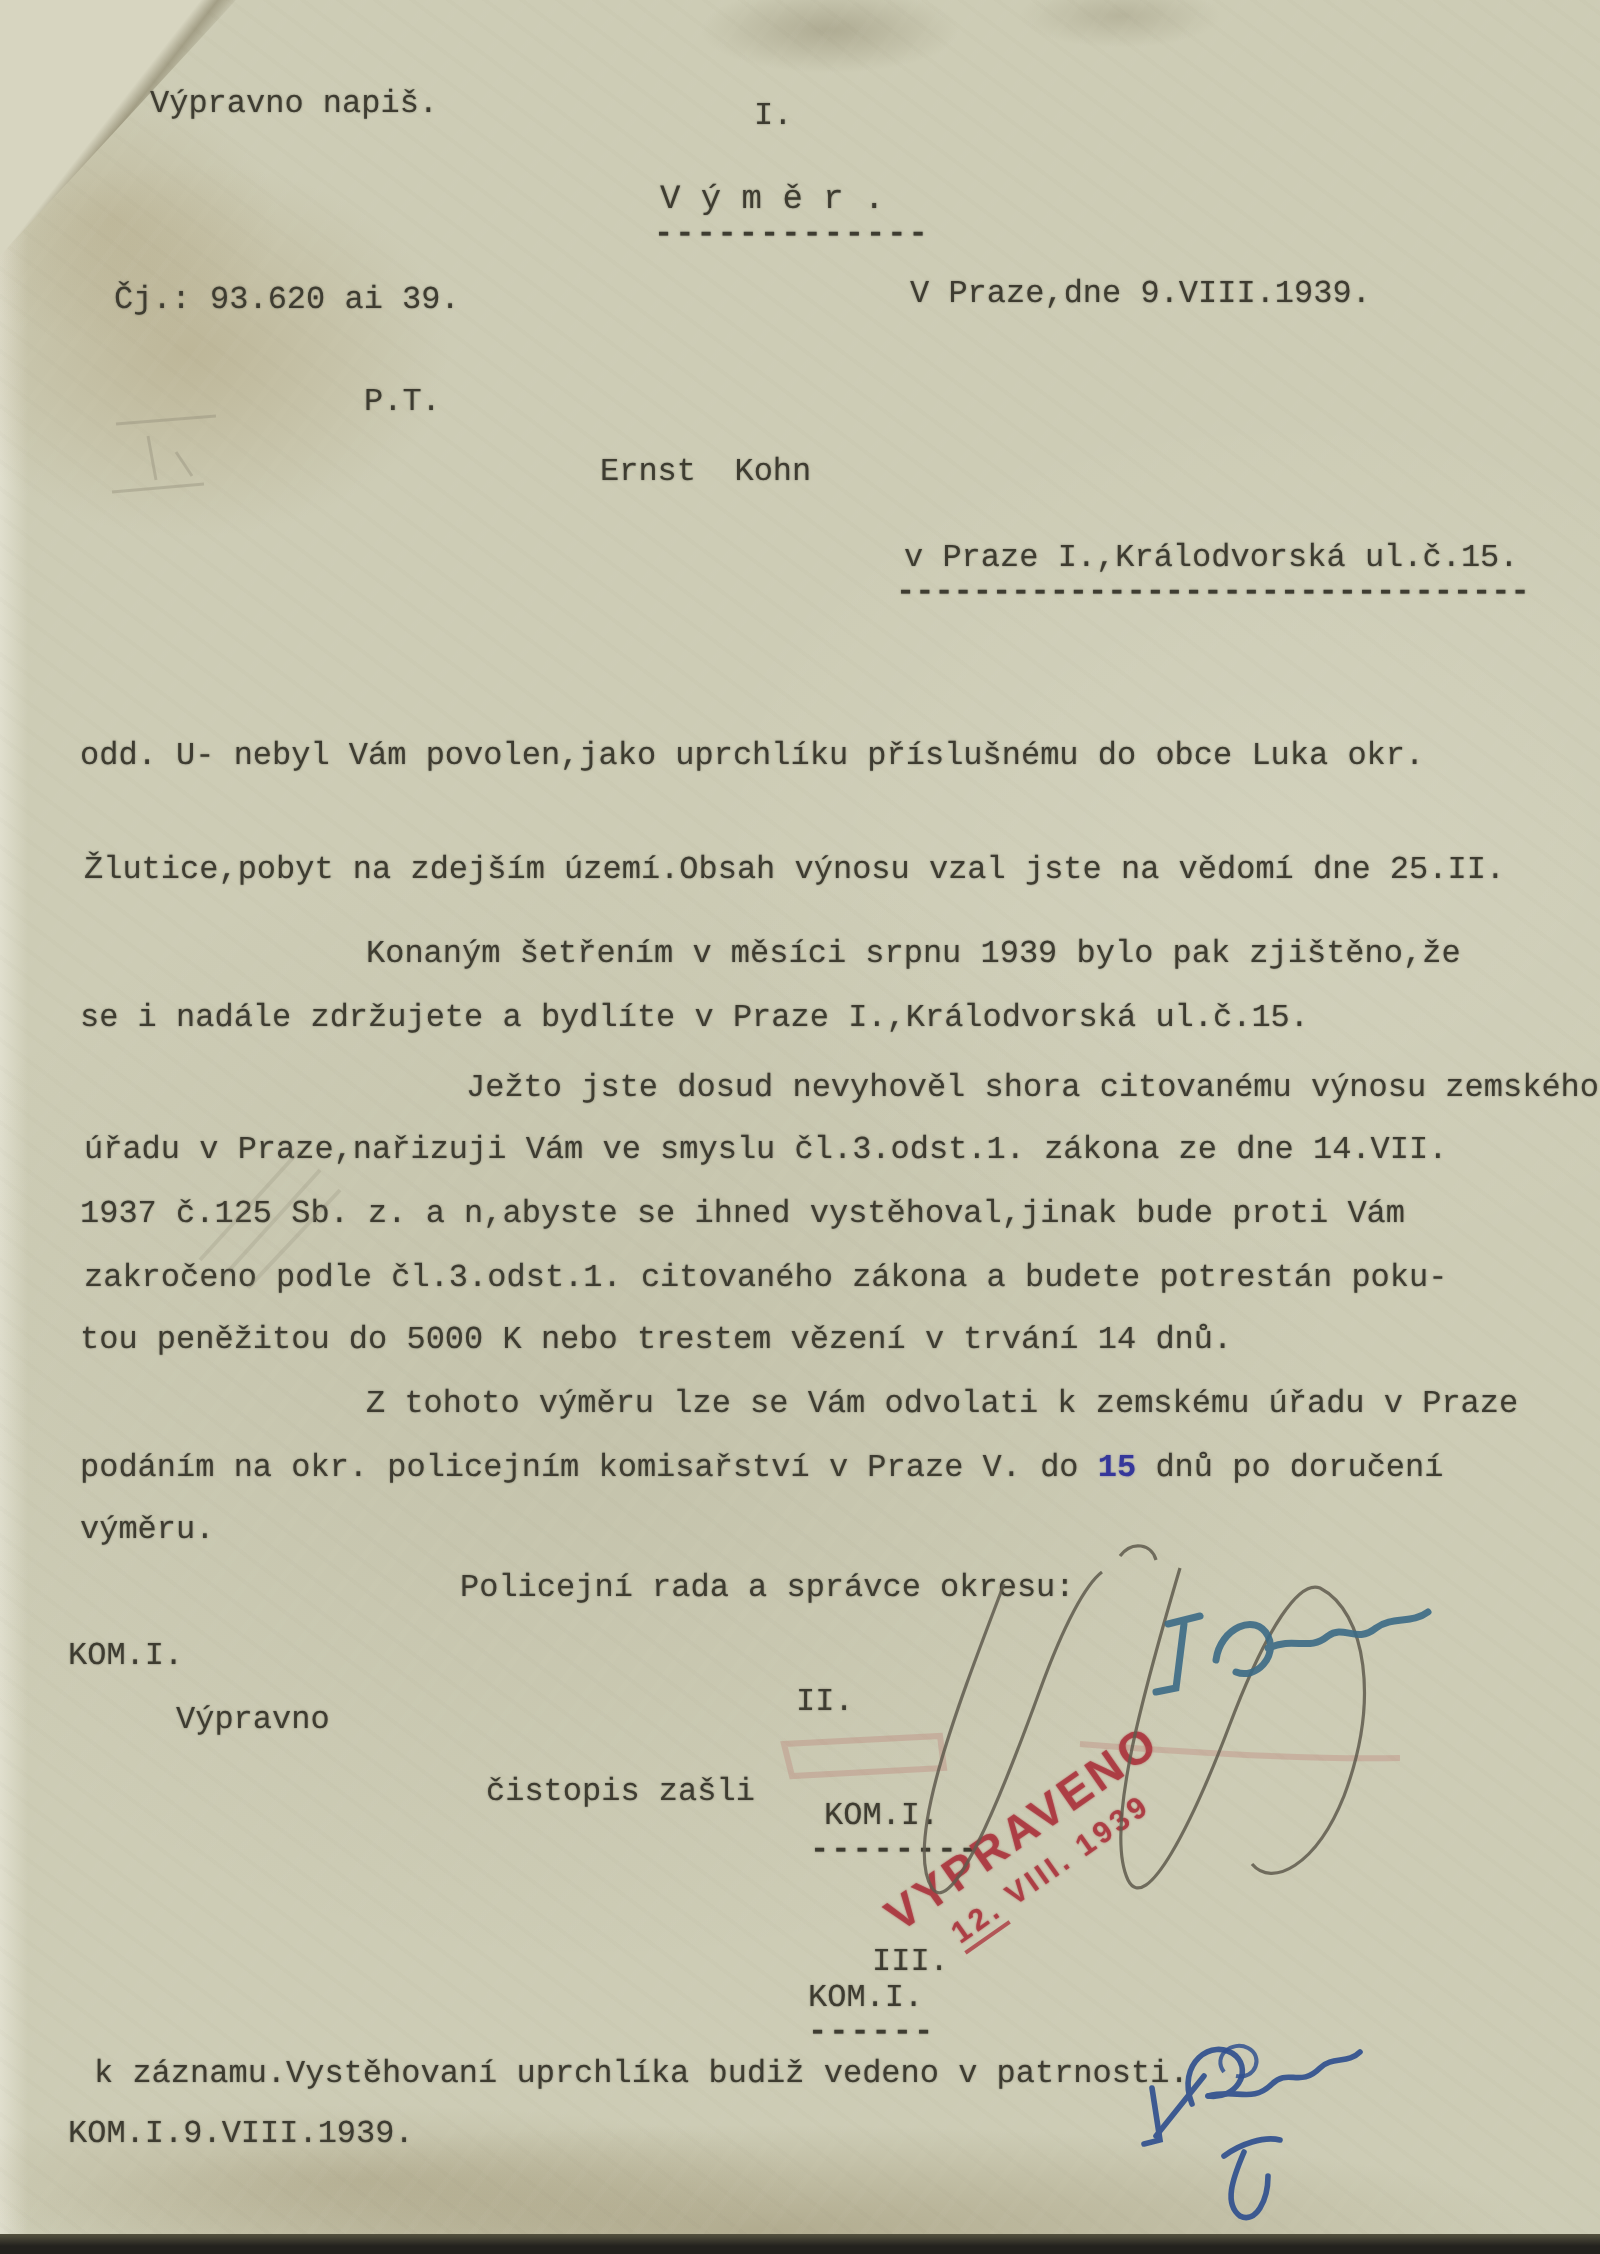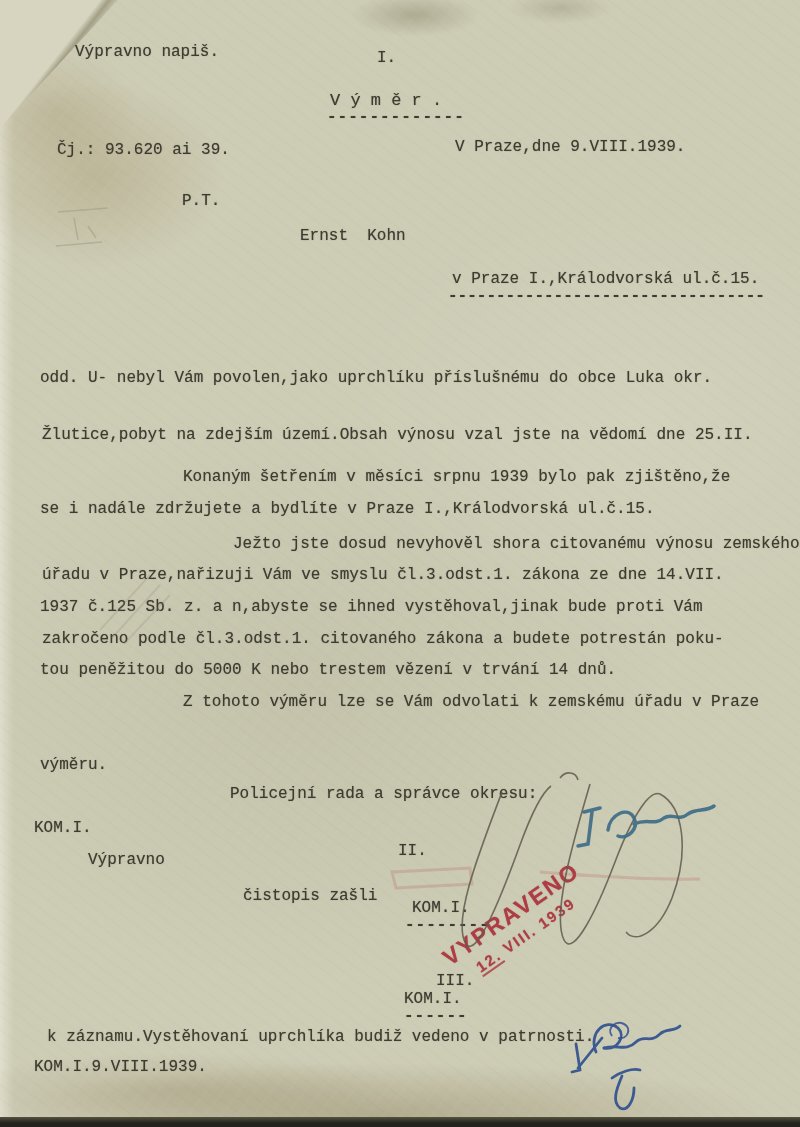--- a/index.html
+++ b/index.html
@@ -65,20 +65,21 @@
   <div class="t" style="left:183px;top:469px;">Konaným šetřením v měsíci srpnu 1939 bylo pak zjištěno,že</div>
   <div class="t" style="left:40px;top:501px;">se i nadále zdržujete a bydlíte v Praze I.,Králodvorská ul.č.15.</div>
 
   <div class="t" style="left:185px;top:536px;margin-left:48px;">Ježto jste dosud nevyhověl shora citovanému výnosu zemského</div>
   <div class="t" style="left:42px;top:567px;">úřadu v Praze,nařizuji Vám ve smyslu čl.3.odst.1. zákona ze dne 14.VII.</div>
   <div class="t" style="left:40px;top:599px;">1937 č.125 Sb. z. a n,abyste se ihned vystěhoval,jinak bude proti Vám</div>
   <div class="t" style="left:42px;top:631px;">zakročeno podle čl.3.odst.1. citovaného zákona a budete potrestán poku-</div>
   <div class="t" style="left:40px;top:662px;text-align:center;">tou peněžitou do 5000 K nebo trestem vězení v trvání 14 dnů.</div>
 
   <div class="t" style="left:183px;top:694px;">Z tohoto výměru lze se Vám odvolati k zemskému úřadu v Praze</div>
+  <div class="t" style="left:40px;top:726px;"><span>podáním na okr. policejním komisařství v Praze V. do </span><span class="blue-num">15</span><span> dnů po doručení</span></div>
   <div class="t" style="left:40px;top:757px;">výměru.</div>
 
   <div class="t" style="left:230px;top:786px;">Policejní rada a správce okresu:</div>
   <div class="t" style="left:34px;top:820px;">KOM.I.</div>
   <div class="t" style="left:398px;top:843px;">II.</div>
   <div class="t" style="left:88px;top:852px;">Výpravno</div>
   <div class="t" style="left:243px;top:888px;">čistopis zašli</div>
   <div class="t" style="left:412px;top:900px;">KOM.I.</div>
   <div class="t dash" style="left:405px;top:917px;">--------</div>
   <div class="t" style="left:436px;top:973px;">III.</div>

